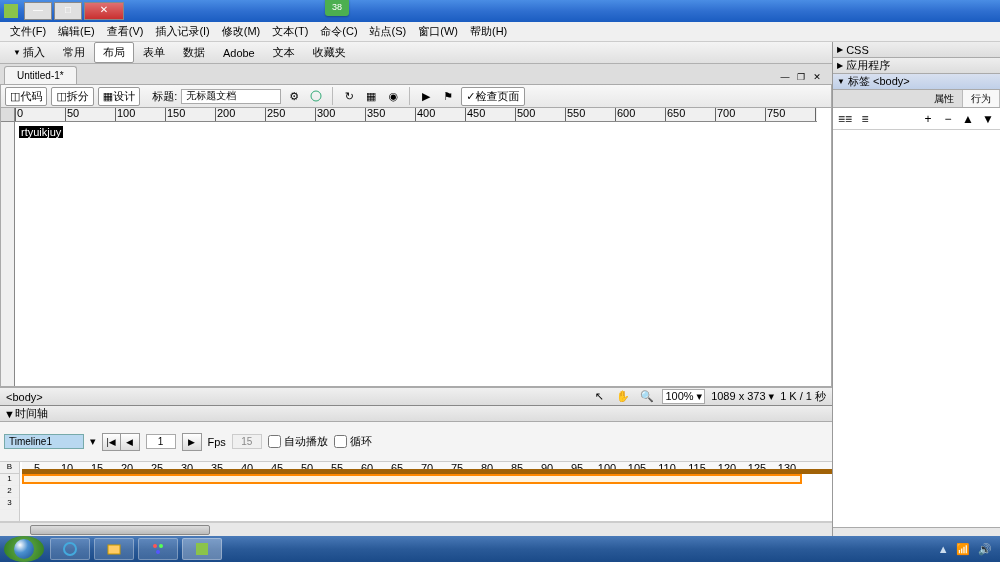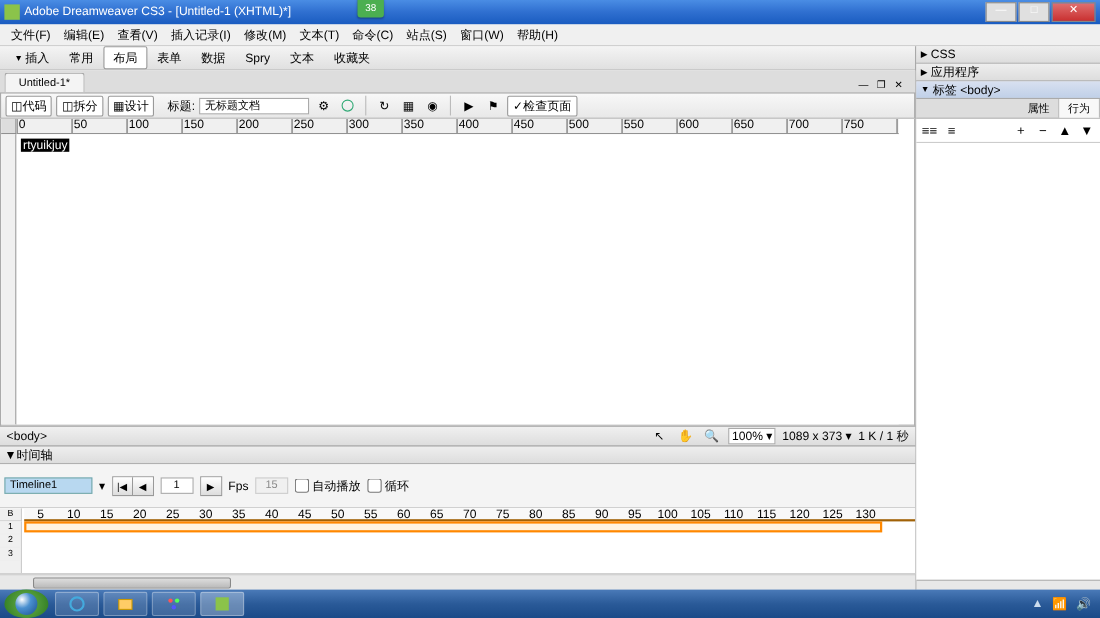--- a/index.html
+++ b/index.html
@@ -77,21 +77,21 @@
 .tl-controls { height: 40px; display: flex; align-items: center; padding: 0 4px; gap: 6px; background: #f4f4f4; border-bottom: 1px solid #ccc; }
 .tl-sel { background: #b8d8f0; border: 1px solid #7aa; padding: 1px 4px; width: 80px; font-size: 10px; }
 .tl-num { border: 1px solid #aaa; width: 30px; padding: 1px 2px; font-size: 10px; text-align: center; }
 .tl-readonly { border: 1px solid #ccc; background: #f0f0f0; width: 30px; padding: 1px 2px; font-size: 10px; text-align: center; color: #888; }
 .tl-chk { display: flex; align-items: center; gap: 3px; }
 .tl-nav { display: flex; border: 1px solid #999; }
 .tl-nav button { width: 18px; height: 16px; border: none; border-right: 1px solid #999; background: linear-gradient(#fff,#ddd); cursor: pointer; font-size: 9px; }
 .tl-nav button:last-child { border-right: none; }
 
 .tl-track-area { height: 60px; background: #fff; position: relative; overflow: hidden; border-bottom: 1px solid #ccc; }
-.tl-ruler { position: absolute; top: 0; left: 22px; right: 0; height: 12px; background: #f8f8f8; border-bottom: 2px solid #a16207; font-size: 8px; white-space: nowrap; overflow: hidden; }
+.tl-ruler { position: absolute; top: 0; left: 22px; right: 0; height: 12px; background: #f8f8f8; border-bottom: 5px solid #a16207; font-size: 8px; white-space: nowrap; overflow: hidden; }
 .tl-ruler span { display: inline-block; width: 30px; text-align: center; }
 .tl-rownum { position: absolute; left: 0; top: 12px; width: 20px; bottom: 0; background: #f0f0f0; border-right: 1px solid #ccc; }
 .tl-rownum div { height: 12px; text-align: center; font-size: 8px; border-bottom: 1px solid #eee; }
 .tl-highlight { position: absolute; top: 12px; left: 22px; width: 780px; height: 10px; border: 2px solid #ff8800; background: rgba(255,200,100,0.2); }
 .tl-b { position: absolute; left: 0; top: 0; width: 20px; height: 12px; text-align: center; font-size: 8px; background: #f0f0f0; border-right: 1px solid #ccc; border-bottom: 1px solid #ccc; }
 .tl-scroll { height: 14px; background: #e8e8e8; border-top: 1px solid #ccc; position: relative; }
 .tl-scroll-thumb { position: absolute; left: 30px; width: 180px; height: 10px; top: 2px; background: linear-gradient(#ddd,#bbb); border: 1px solid #888; border-radius: 2px; }
 
 
 .taskbar { position: absolute; bottom: 0; left: 0; right: 0; height: 26px; background: linear-gradient(to bottom, #4a7ab8 0%, #2a5a98 50%, #1a4a88 100%); display: flex; align-items: center; }
@@ -100,21 +100,20 @@
 .task-item { width: 40px; height: 22px; margin: 0 2px; background: rgba(255,255,255,0.15); border: 1px solid rgba(255,255,255,0.3); border-radius: 2px; cursor: pointer; display: flex; align-items: center; justify-content: center; }
 .tray { margin-left: auto; display: flex; align-items: center; gap: 8px; padding-right: 8px; color: #cde; font-size: 9px; }
 
 svg { display: block; }
 </style>
 </head>
 <body>
 
 <div class="titlebar">
   <div class="app-icon"></div>
-  <div class="title">Adobe Dreamweaver CS3 - [Untitled-1 (XHTML)*]</div>
   <div class="badge">38</div>
   <div class="win-controls">
     <div class="win-btn">—</div>
     <div class="win-btn">□</div>
     <div class="win-btn win-close">✕</div>
   </div>
 </div>
 
 <div class="menubar">
   <span>文件(F)</span>
@@ -132,21 +131,21 @@
 <div class="insertbar-row">
   <div class="insertbar">
     <span class="tab header">
         <span class="tri">▼</span>
         <span>插入</span>
       </span>
     <span class="tab">常用</span>
     <span class="tab active">布局</span>
     <span class="tab">表单</span>
     <span class="tab">数据</span>
-    <span class="tab">Spry</span>
+    <span class="tab">Adobe</span>
     <span class="tab">文本</span>
     <span class="tab">收藏夹</span>
   </div>
 </div>
 
 <div class="toolbar">
   <div class="tool-btn">标准</div>
   <div class="tool-btn">扩展</div>
   <div class="tool-sep"></div>
   <div class="tool-ico">

